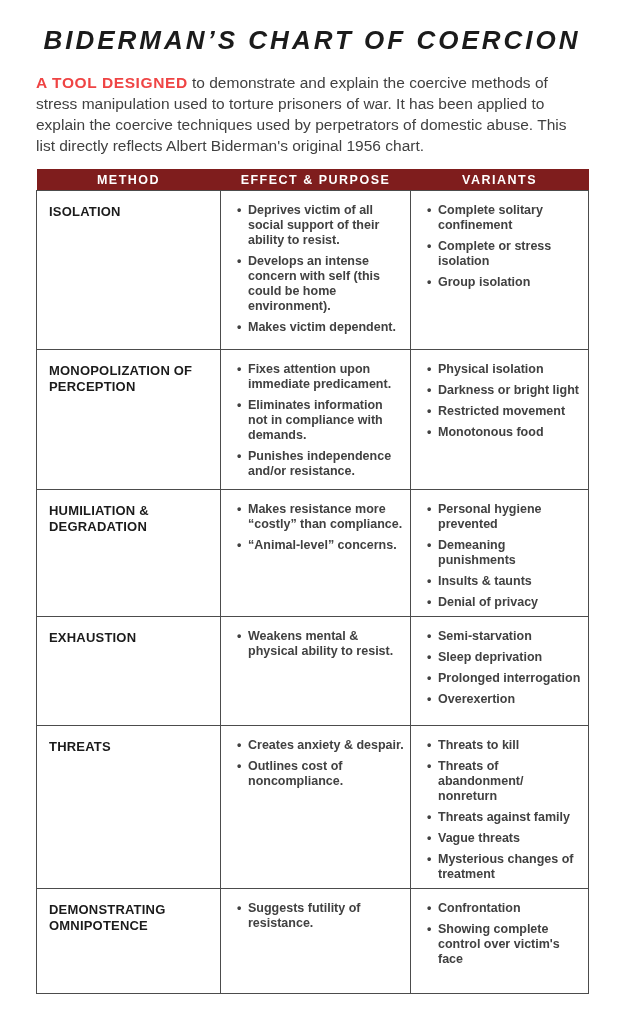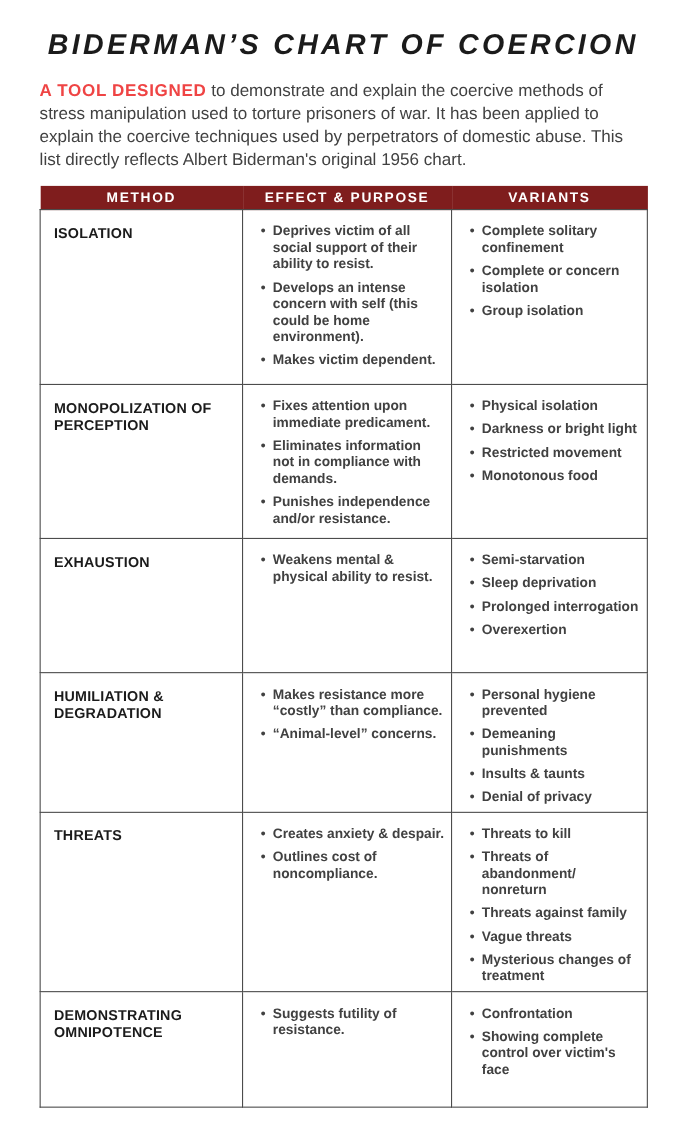--- a/index.html
+++ b/index.html
@@ -122,21 +122,21 @@
           <td class="list-cell">
             <ul class="bullet-list">
               <li>Deprives victim of all social support of their ability to resist.</li>
               <li>Develops an intense concern with self (this could be home environment).</li>
               <li>Makes victim dependent.</li>
             </ul>
           </td>
           <td class="list-cell">
             <ul class="bullet-list">
               <li>Complete solitary confinement</li>
-              <li>Complete or concern isolation</li>
+              <li>Complete or stress isolation</li>
               <li>Group isolation</li>
             </ul>
           </td>
         </tr>
         <tr>
           <td class="method-cell">MONOPOLIZATION OF PERCEPTION</td>
           <td class="list-cell">
             <ul class="bullet-list">
               <li>Fixes attention upon immediate predicament.</li>
               <li>Eliminates information not in compliance with demands.</li>
@@ -146,49 +146,49 @@
           <td class="list-cell">
             <ul class="bullet-list">
               <li>Physical isolation</li>
               <li>Darkness or bright light</li>
               <li>Restricted movement</li>
               <li>Monotonous food</li>
             </ul>
           </td>
         </tr>
         <tr>
+          <td class="method-cell">HUMILIATION &amp; DEGRADATION</td>
+          <td class="list-cell">
+            <ul class="bullet-list">
+              <li>Makes resistance more “costly” than compliance.</li>
+              <li>“Animal-level” concerns.</li>
+            </ul>
+          </td>
+          <td class="list-cell">
+            <ul class="bullet-list">
+              <li>Personal hygiene prevented</li>
+              <li>Demeaning punishments</li>
+              <li>Insults &amp; taunts</li>
+              <li>Denial of privacy</li>
+            </ul>
+          </td>
+        </tr>
+        <tr>
           <td class="method-cell">EXHAUSTION</td>
           <td class="list-cell">
             <ul class="bullet-list">
               <li>Weakens mental &amp; physical ability to resist.</li>
             </ul>
           </td>
           <td class="list-cell">
             <ul class="bullet-list">
               <li>Semi-starvation</li>
               <li>Sleep deprivation</li>
               <li>Prolonged interrogation</li>
               <li>Overexertion</li>
-            </ul>
-          </td>
-        </tr>
-        <tr>
-          <td class="method-cell">HUMILIATION &amp; DEGRADATION</td>
-          <td class="list-cell">
-            <ul class="bullet-list">
-              <li>Makes resistance more “costly” than compliance.</li>
-              <li>“Animal-level” concerns.</li>
-            </ul>
-          </td>
-          <td class="list-cell">
-            <ul class="bullet-list">
-              <li>Personal hygiene prevented</li>
-              <li>Demeaning punishments</li>
-              <li>Insults &amp; taunts</li>
-              <li>Denial of privacy</li>
             </ul>
           </td>
         </tr>
         <tr>
           <td class="method-cell">THREATS</td>
           <td class="list-cell">
             <ul class="bullet-list">
               <li>Creates anxiety &amp; despair.</li>
               <li>Outlines cost of noncompliance.</li>
             </ul>

